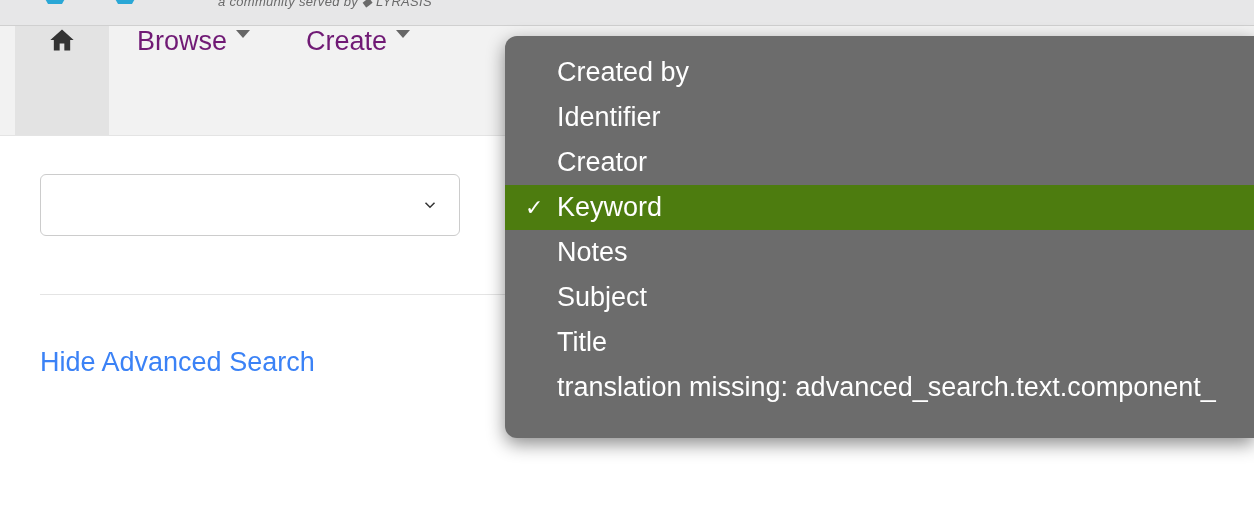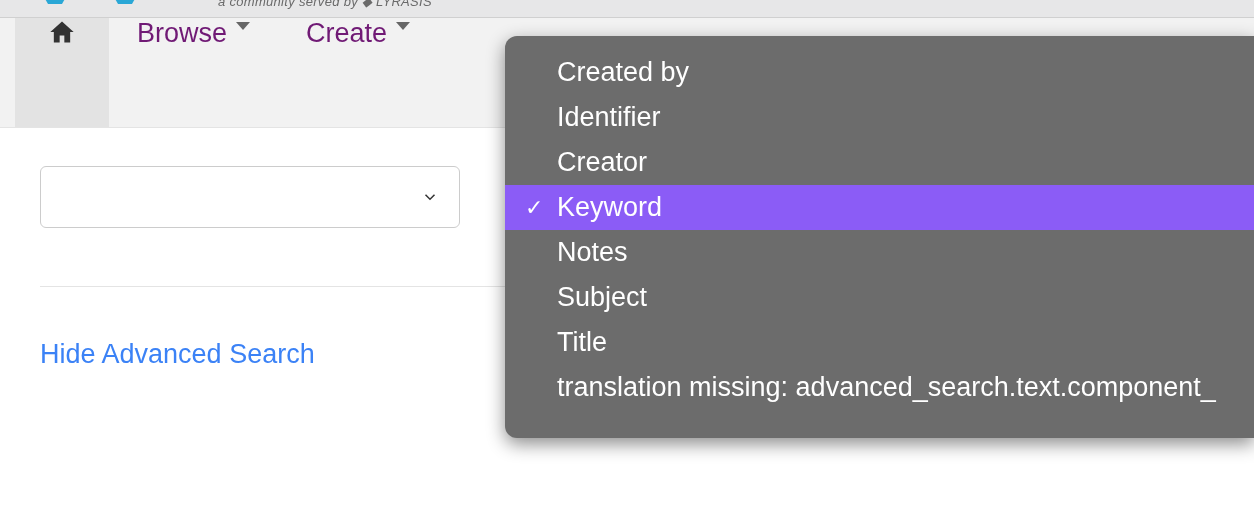--- a/index.html
+++ b/index.html
@@ -1,18 +1,18 @@
 <!DOCTYPE html>
 <html><head>
 <meta charset="utf-8">
 <style>
   * { box-sizing: border-box; margin: 0; padding: 0; }
   html, body { width: 1254px; height: 508px; font-family: -apple-system, "Helvetica Neue", Arial, sans-serif; background: #fff; overflow: hidden; }
   .header-strip {
-    height: 18px;
+    height: 26px;
     background: #e7e7e8;
     border-bottom: 1px solid #d0d0d0;
     position: relative;
   }
   .header-tagline {
     position: absolute;
     left: 218px;
     top: -6px;
     font-size: 13px;
     color: #6a6a6a;
@@ -104,21 +104,21 @@
   .options-menu .opt {
     font-size: 27px;
     line-height: 45px;
     color: #fff;
     padding: 0 20px 0 52px;
     position: relative;
     white-space: nowrap;
     cursor: pointer;
   }
   .options-menu .opt.selected {
-    background: #8b5cf6;
+    background: #4d7c0f;
   }
   .options-menu .opt.selected::before {
     content: "✓";
     position: absolute;
     left: 20px;
     top: 0;
     color: #fff;
     font-size: 22px;
     line-height: 45px;
   }

